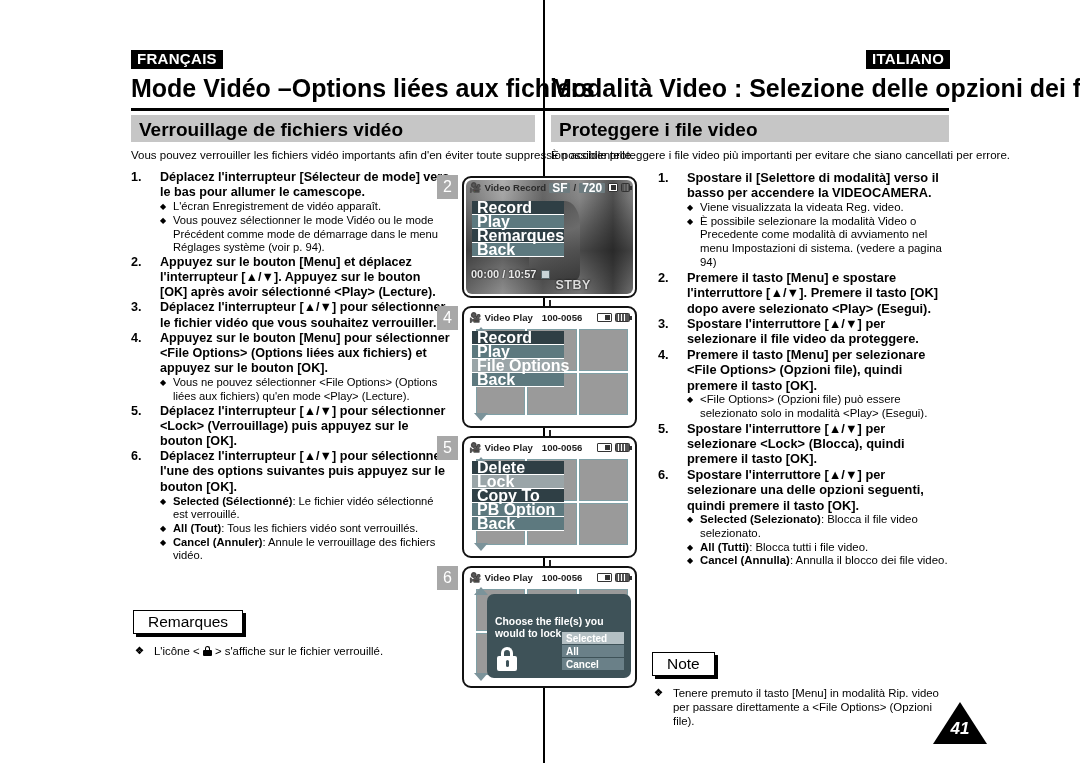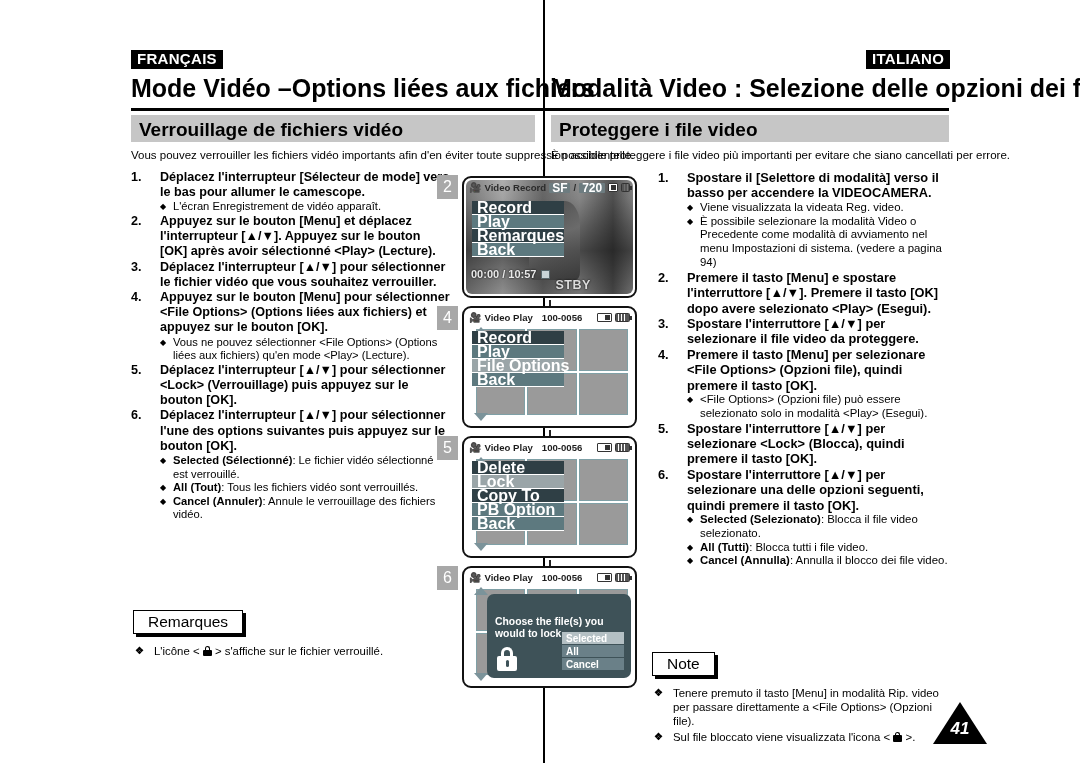--- a/index.html
+++ b/index.html
@@ -478,20 +478,21 @@
   <div class="secthead fr">Verrouillage de fichiers vidéo</div>
   <div class="intro fr">Vous pouvez verrouiller les fichiers vidéo importants afin d'en éviter toute suppression accidentelle.</div>
 
   <div class="steps fr" id="steps-fr">
       <div class="step">
         <span class="num">1.</span>
         <div class="body">
           <div class="main">Déplacez l'interrupteur [Sélecteur de mode] vers le bas pour allumer le camescope.</div>
           <ul class="bullets">
             <li>L'écran Enregistrement de vidéo apparaît.</li>
+            <li>Vous pouvez sélectionner le mode Vidéo ou le mode Précédent comme mode de démarrage dans le menu Réglages système (voir p. 94).</li>
           </ul>
         </div>
       </div>
       <div class="step">
         <span class="num">2.</span>
         <div class="body">
           <div class="main">Appuyez sur le bouton [Menu] et déplacez l'interrupteur [▲/▼]. Appuyez sur le bouton [OK] après avoir sélectionné &lt;Play&gt; (Lecture).</div>
         </div>
       </div>
       <div class="step">
@@ -585,21 +586,20 @@
             <li><b>All (Tutti)</b>: Blocca tutti i file video.</li>
             <li><b>Cancel (Annulla)</b>: Annulla il blocco dei file video.</li>
           </ul>
         </div>
       </div>
     </div>
 
   <div class="notebox it">Note</div>
   <ul class="notelist it" id="notes-it">
       <li>Tenere premuto il tasto [Menu] in modalità Rip. video per passare direttamente a &lt;File Options&gt; (Opzioni file).</li>
-      <li>Sul file bloccato viene visualizzata l'icona &lt; <span class="lockglyph"><span class="shackle"></span><span class="bodyb"></span></span> &gt;.</li>
     </ul>
 
   <div class="pagenum">
     <div class="tri"></div>
     <div class="label">41</div>
   </div>
 
   <div class="connector" style="left:549px; top:300px; height:10px;"></div>
   <div class="connector" style="left:549px; top:430px; height:10px;"></div>
   <div class="connector" style="left:549px; top:560px; height:10px;"></div>

